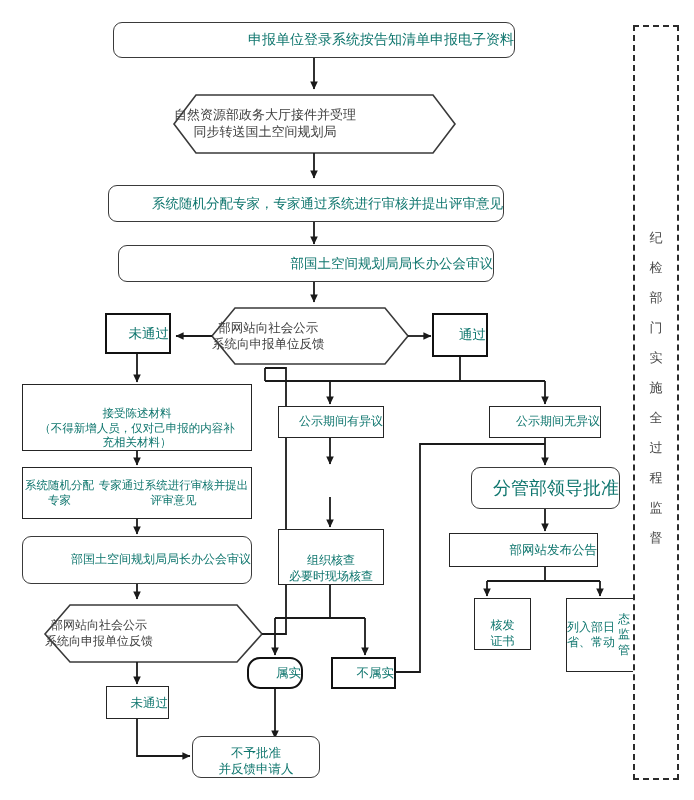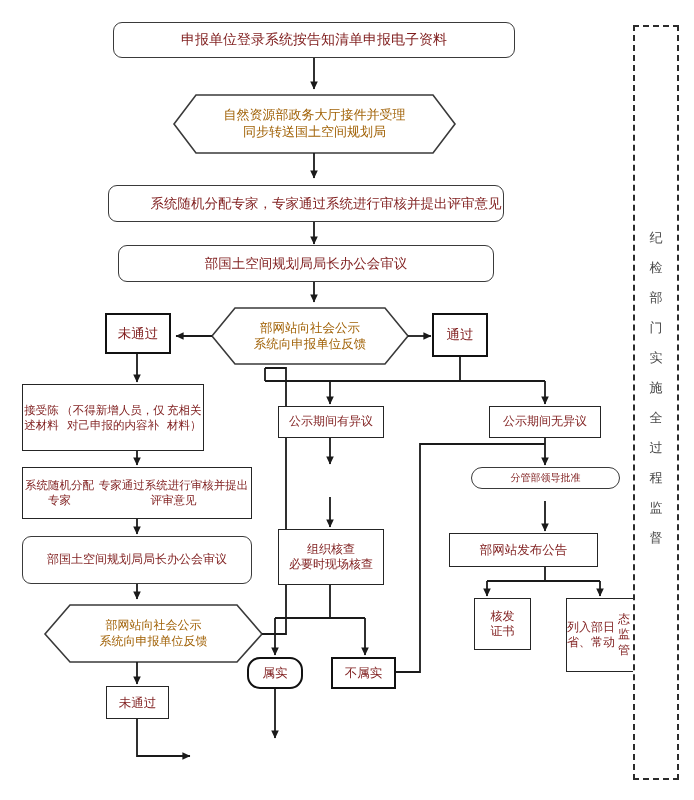--- a/index.html
+++ b/index.html
@@ -1,26 +1,26 @@
 <!DOCTYPE html>
 <html><head>
 <meta charset="utf-8">
 <style>
   html,body{margin:0;padding:0;background:#ffffff;}
   body{font-family:"DejaVu Sans","Liberation Sans",sans-serif;}
   #stage{position:relative;width:694px;height:800px;background:#fff;overflow:hidden;}
   #svg-layer{position:absolute;left:0;top:0;width:694px;height:800px;}
-  .node{position:absolute;box-sizing:border-box;display:flex;align-items:center;justify-content:center;
-        text-align:center;color:#7f1d1d;background:#fff;line-height:1.28;}
+  .node{position:absolute;box-sizing:border-box;display:flex;align-items:center;justify-content:flex-end;
+        text-align:center;color:#0f766e;background:#fff;line-height:1.28;}
   .rect{border:1.6px solid #252525;}
   .round{border:1.6px solid #3a3a3a;border-radius:9px;}
   .thick{border:2.2px solid #111;}
   .hexwrap{position:absolute;}
   .hexlabel{position:absolute;left:0;top:0;width:100%;height:100%;display:flex;
-            align-items:center;justify-content:center;text-align:center;color:#a16207;line-height:1.3;}
+            align-items:center;justify-content:flex-start;text-align:center;color:#404040;line-height:1.3;}
   .vbox{position:absolute;border:2px dashed #2b2b2b;box-sizing:border-box;background:#fff;}
   .vtext{position:absolute;left:0;right:0;display:flex;flex-direction:column;align-items:center;
          color:#4a4a4a;}
   .vtext span{display:block;line-height:1.0;}
 </style>
 </head>
 <body>
 
 <div id="stage">
 
@@ -127,21 +127,21 @@
   </div>
 
   <div class="node thick" style="left:105px;top:313px;width:66px;height:41px;font-size:13.5px;">
     <span>未通过</span>
   </div>
 
   <div class="node thick" style="left:432px;top:313px;width:56px;height:44px;font-size:13.5px;">
     <span>通过</span>
   </div>
 
-  <div class="node rect" style="left:22px;top:384px;width:182px;height:67px;font-size:11.5px;">
+  <div class="node rect" style="left:22px;top:384px;width:230px;height:67px;font-size:11.5px;flex-direction:column;">
     <span>接受陈述材料</span>
     <span>（不得新增人员，仅对己申报的内容补</span>
     <span>充相关材料）</span>
   </div>
 
   <div class="node rect" style="left:22px;top:467px;width:230px;height:52px;font-size:11.5px;flex-direction:row;">
     <span>系统随机分配专家</span>
     <span>专家通过系统进行审核并提出评审意见</span>
   </div>
 
@@ -177,39 +177,43 @@
   </div>
 
   <div class="node thick" style="left:331px;top:657px;width:65px;height:32px;font-size:12.5px;">
     <span>不属实</span>
   </div>
 
   <div class="node rect" style="left:489px;top:406px;width:112px;height:32px;font-size:12px;">
     <span>公示期间无异议</span>
   </div>
 
-  <div class="node round" style="left:471px;top:467px;width:149px;height:22px;font-size:10px;border-radius:12px;">
+  <div class="node round" style="left:471px;top:467px;width:149px;height:42px;font-size:18px;">
     <span>分管部领导批准</span>
   </div>
 
   <div class="node rect" style="left:449px;top:533px;width:149px;height:34px;font-size:12.5px;">
     <span>部网站发布公告</span>
   </div>
 
   <div class="node rect" style="left:474px;top:598px;width:57px;height:52px;font-size:12px;flex-direction:column;">
     <span>核发</span>
     <span>证书</span>
   </div>
 
   <div class="node rect" style="left:566px;top:598px;width:68px;height:74px;font-size:12px;flex-direction:row;">
     <span>列入省、</span>
     <span>部日常动</span>
     <span>态监管</span>
   </div>
 
+  <div class="node round" style="left:192px;top:736px;width:128px;height:42px;font-size:12.5px;flex-direction:column;">
+    <span>不予批准</span>
+    <span>并反馈申请人</span>
+  </div>
 
   <div class="vbox" style="left:633px;top:25px;width:46px;height:755px;"></div>
   <div class="vtext" style="left:633px;top:222px;width:46px;font-size:13px;letter-spacing:0;" id="vtext">
       <span style="margin: 8.5px 0px;">纪</span>
       <span style="margin: 8.5px 0px;">检</span>
       <span style="margin: 8.5px 0px;">部</span>
       <span style="margin: 8.5px 0px;">门</span>
       <span style="margin: 8.5px 0px;">实</span>
       <span style="margin: 8.5px 0px;">施</span>
       <span style="margin: 8.5px 0px;">全</span>

